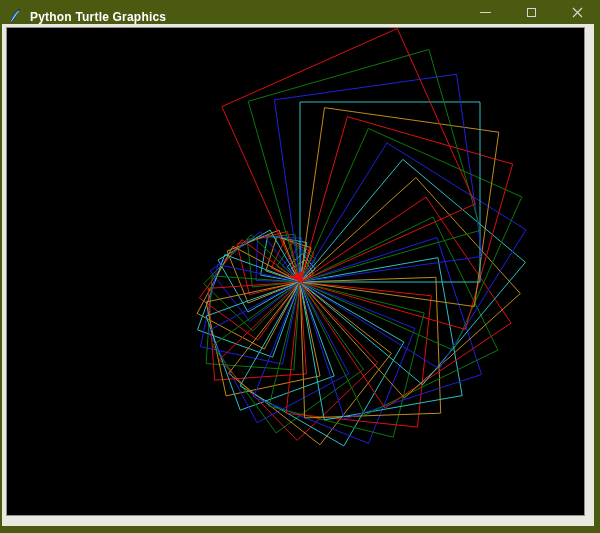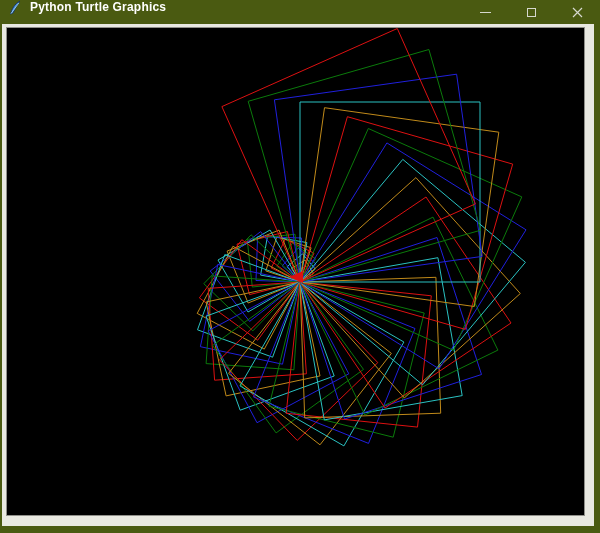--- a/index.html
+++ b/index.html
@@ -1,19 +1,19 @@
 <!DOCTYPE html>
 <html style="--titlebar-bg: #4a5a11; --title-text: #ffffff; --control-glyph: #d6d8ce; --frame-bg: #e9e9e1; --frame-shadow: #90908a; --canvas-bg: #000000; --icon-body: #4d8fe0; --icon-outline: #16335f; --icon-shaft: #9fd4e8;"><head>
 <meta charset="utf-8">
 <style>
   html,body{margin:0;padding:0;width:600px;height:533px;overflow:hidden;background:var(--titlebar-bg,#4a5a11);}
   *{box-sizing:border-box;}
   .window{position:relative;width:600px;height:533px;background:var(--titlebar-bg,#4a5a11);
           font-family:"Liberation Sans",sans-serif;}
-  .titlebar{position:absolute;left:0;top:0;width:600px;height:24px;display:flex;align-items:flex-start;
+  .titlebar{position:absolute;left:0;top:0;width:600px;height:24px;display:flex;align-items:flex-end;
             background:var(--titlebar-bg,#4a5a11);}
   .app-icon{width:14px;height:16px;margin-left:8px;display:flex;align-items:center;}
   .title{color:var(--title-text,#fff);font-size:12px;font-weight:700;margin-left:8px;
          letter-spacing:0.2px;white-space:nowrap;}
   .win-buttons{margin-left:auto;display:flex;height:100%;}
   .win-btn{width:46px;height:100%;display:flex;align-items:center;justify-content:center;cursor:default;}
   .glyph-min{display:block;width:11px;height:0;border-top:1px solid var(--control-glyph,#d6d8ce);}
   .glyph-max{display:block;width:9px;height:9px;border:1px solid var(--control-glyph,#d6d8ce);}
   .content{position:absolute;left:2px;top:24px;width:592px;height:502px;background:var(--frame-bg,#e9e9e1);}
   .canvas-wrap{position:absolute;left:5px;top:4px;width:577px;height:487px;background:var(--canvas-bg,#000);

